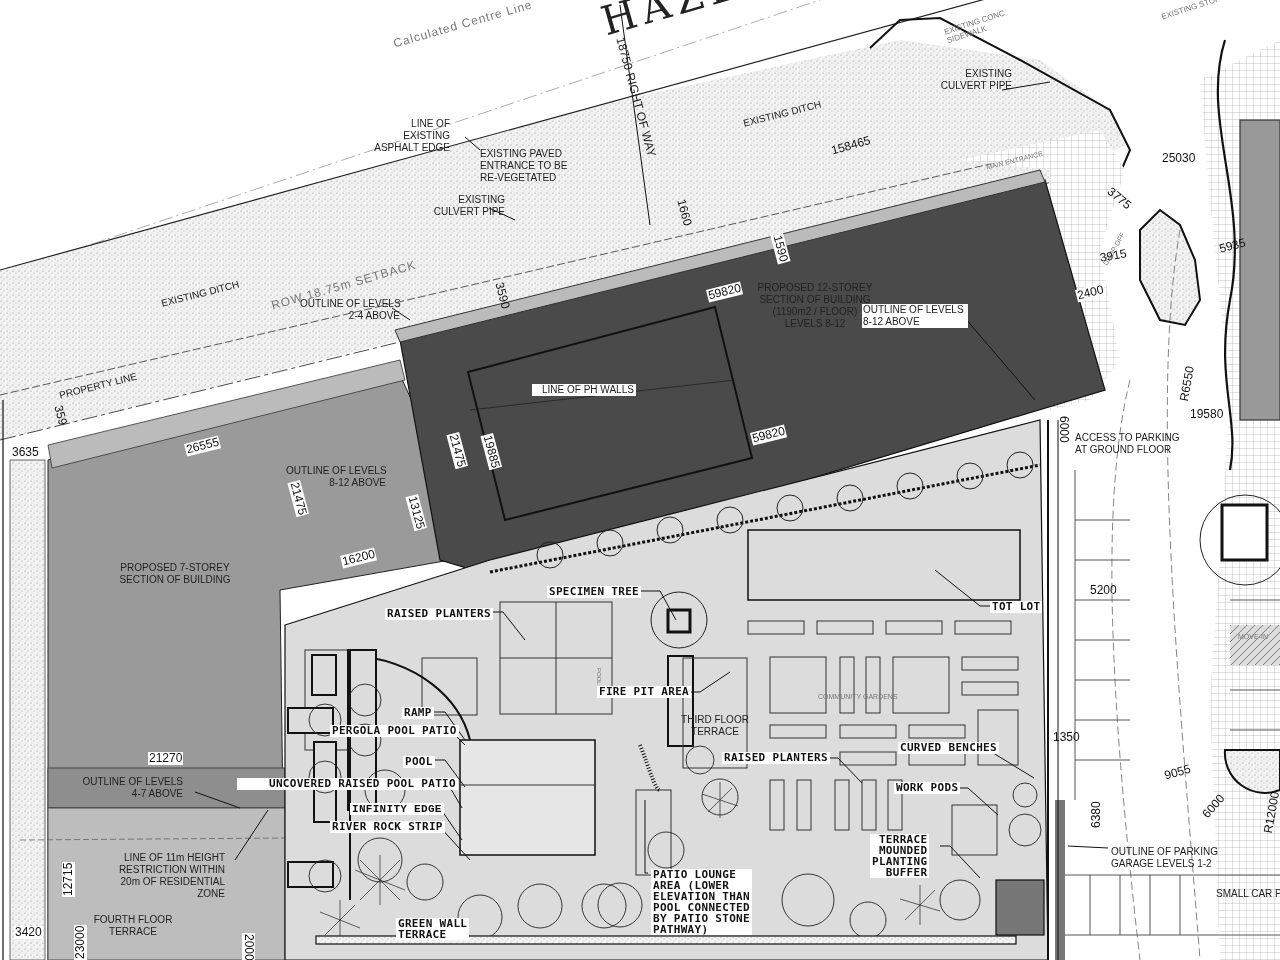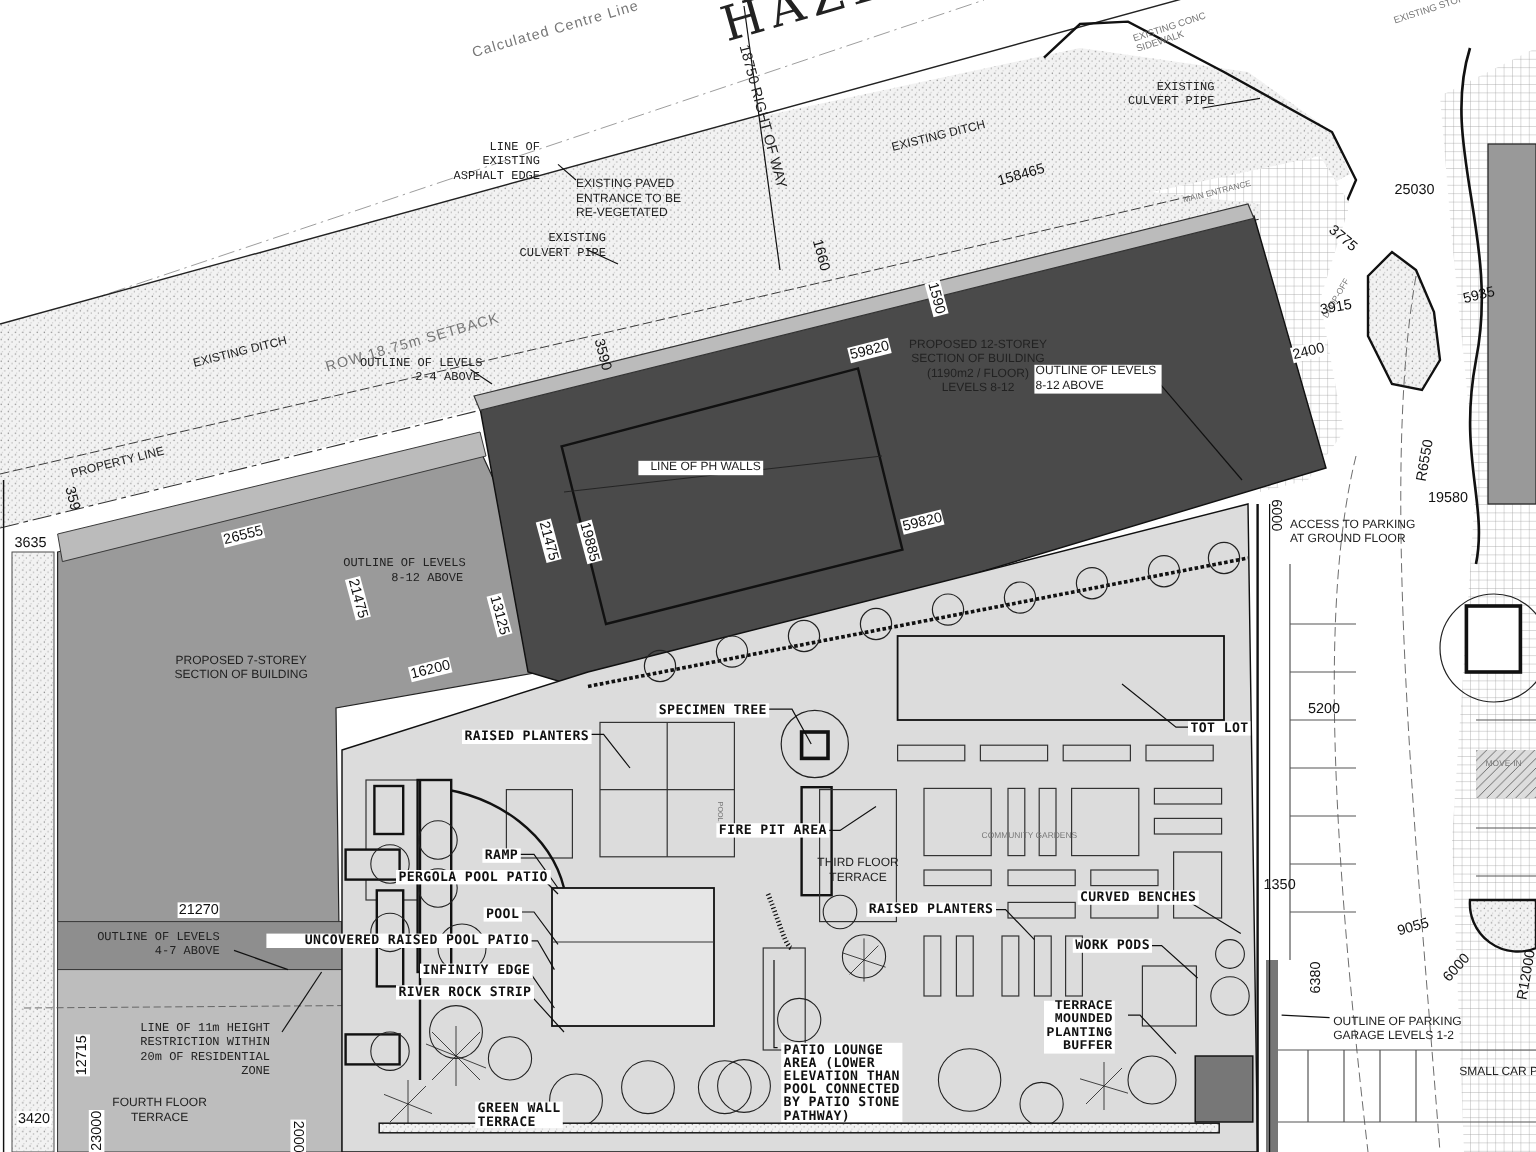--- a/index.html
+++ b/index.html
@@ -1,19 +1,19 @@
 <!DOCTYPE html>
 <html><head>
 <meta charset="utf-8">
 <style>
   html,body{margin:0;padding:0;background:#fff;}
   body{width:1280px;height:960px;overflow:hidden;position:relative;font-family:"Liberation Sans",sans-serif;}
   svg{position:absolute;left:0;top:0;}
   .lbl{position:absolute;font-family:"Liberation Sans",sans-serif;font-size:10px;color:#222;line-height:12px;white-space:nowrap;}
-  .lbl.r{text-align:right;font-family:Liberation Mono, monospace;}
+  .lbl.r{text-align:right;}
   .lbl.c{text-align:center;}
   .mono{font-family:"DejaVu Sans Mono","Liberation Mono",monospace;font-size:11px;font-weight:bold;background:#fff;padding:0 2px;color:#111;letter-spacing:0.3px;}
   .dim{position:absolute;font-family:"Liberation Sans",sans-serif;font-size:12px;color:#111;white-space:nowrap;line-height:13px;}
   .dim.box{background:#fff;padding:0 1px;}
   .white-box{background:#fff;padding:1px 3px;}
   .faint{color:#777;}
   .title{position:absolute;font-family:"DejaVu Serif","Liberation Serif",serif;font-size:40px;color:#222;letter-spacing:6px;white-space:nowrap;}
 </style>
 </head>
 <body>
@@ -278,21 +278,21 @@
 </div>
 <div class="lbl white-box" style="left:862px;top:304px;padding:0 4px 0 1px;">
   <div>OUTLINE OF LEVELS</div>
   <div>8-12 ABOVE</div>
 </div>
 <div class="lbl white-box" style="left:532px;top:384px;padding:0 2px 0 10px;">LINE OF PH WALLS</div>
 <div class="lbl r" style="left:286px;top:465px;width:100px;">
   <div>OUTLINE OF LEVELS</div>
   <div>8-12 ABOVE</div>
 </div>
-<div class="lbl c" style="left:115px;top:545px;width:120px;margin-left:26px;">
+<div class="lbl c" style="left:115px;top:562px;width:120px;">
   <div>PROPOSED 7-STOREY</div>
   <div>SECTION OF BUILDING</div>
 </div>
 <div class="lbl r" style="left:75px;top:776px;width:108px;">
   <div>OUTLINE OF LEVELS</div>
   <div>4-7 ABOVE</div>
 </div>
 <div class="lbl r" style="left:115px;top:852px;width:110px;">
   <div>LINE OF 11m HEIGHT</div>
   <div>RESTRICTION WITHIN</div>
@@ -321,22 +321,22 @@
 <div class="lbl faint" style="left:1100px;top:262px;font-size:7px;transform:rotate(-60deg);transform-origin:left top;">DROP-OFF</div>
 <div class="lbl faint" style="left:1238px;top:631px;font-size:7px;">MOVE-IN</div>
 <div class="lbl faint" style="left:985px;top:162px;font-size:7px;transform:rotate(-14deg);transform-origin:left top;">MAIN ENTRANCE</div>
 
 <div class="lbl mono" style="left:547px;top:586px;">SPECIMEN TREE</div>
 <div class="lbl mono" style="left:385px;top:608px;">RAISED PLANTERS</div>
 <div class="lbl mono" style="left:597px;top:686px;">FIRE PIT AREA</div>
 <div class="lbl mono" style="left:402px;top:707px;">RAMP</div>
 <div class="lbl mono" style="left:330px;top:725px;">PERGOLA POOL PATIO</div>
 <div class="lbl mono" style="left:403px;top:756px;">POOL</div>
-<div class="lbl mono" style="left:222px;top:778px;padding-left:32px;">UNCOVERED RAISED POOL PATIO</div>
-<div class="lbl mono" style="left:350px;top:803px;">INFINITY EDGE</div>
+<div class="lbl mono" style="left:237px;top:778px;padding-left:32px;">UNCOVERED RAISED POOL PATIO</div>
+<div class="lbl mono" style="left:350px;top:803px;font-family:Liberation Mono, monospace;">INFINITY EDGE</div>
 <div class="lbl mono" style="left:330px;top:821px;">RIVER ROCK STRIP</div>
 <div class="lbl mono" style="left:396px;top:918px;line-height:11px;">
   <div>GREEN WALL</div>
   <div>TERRACE</div>
 </div>
 <div class="lbl mono" style="left:651px;top:869px;line-height:11px;">
   <div>PATIO LOUNGE</div>
   <div>AREA (LOWER</div>
   <div>ELEVATION THAN</div>
   <div>POOL CONNECTED</div>

